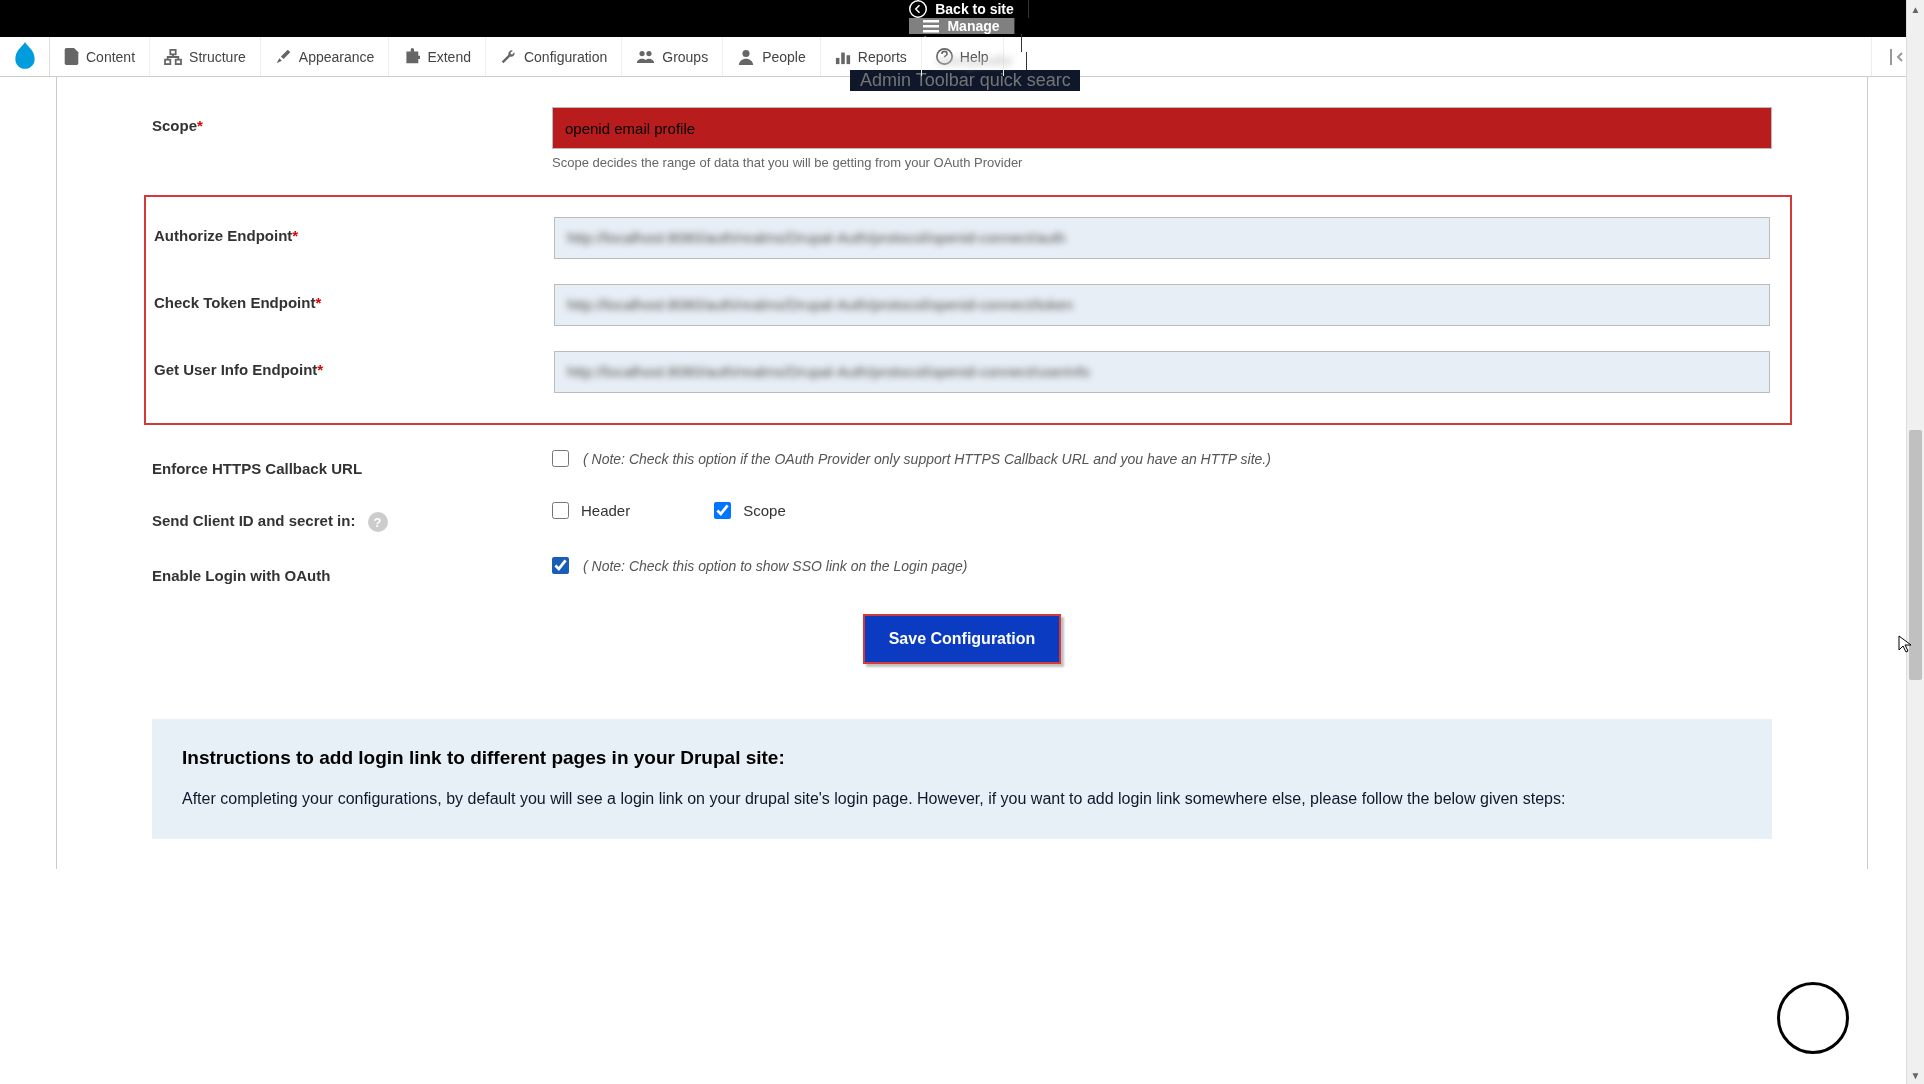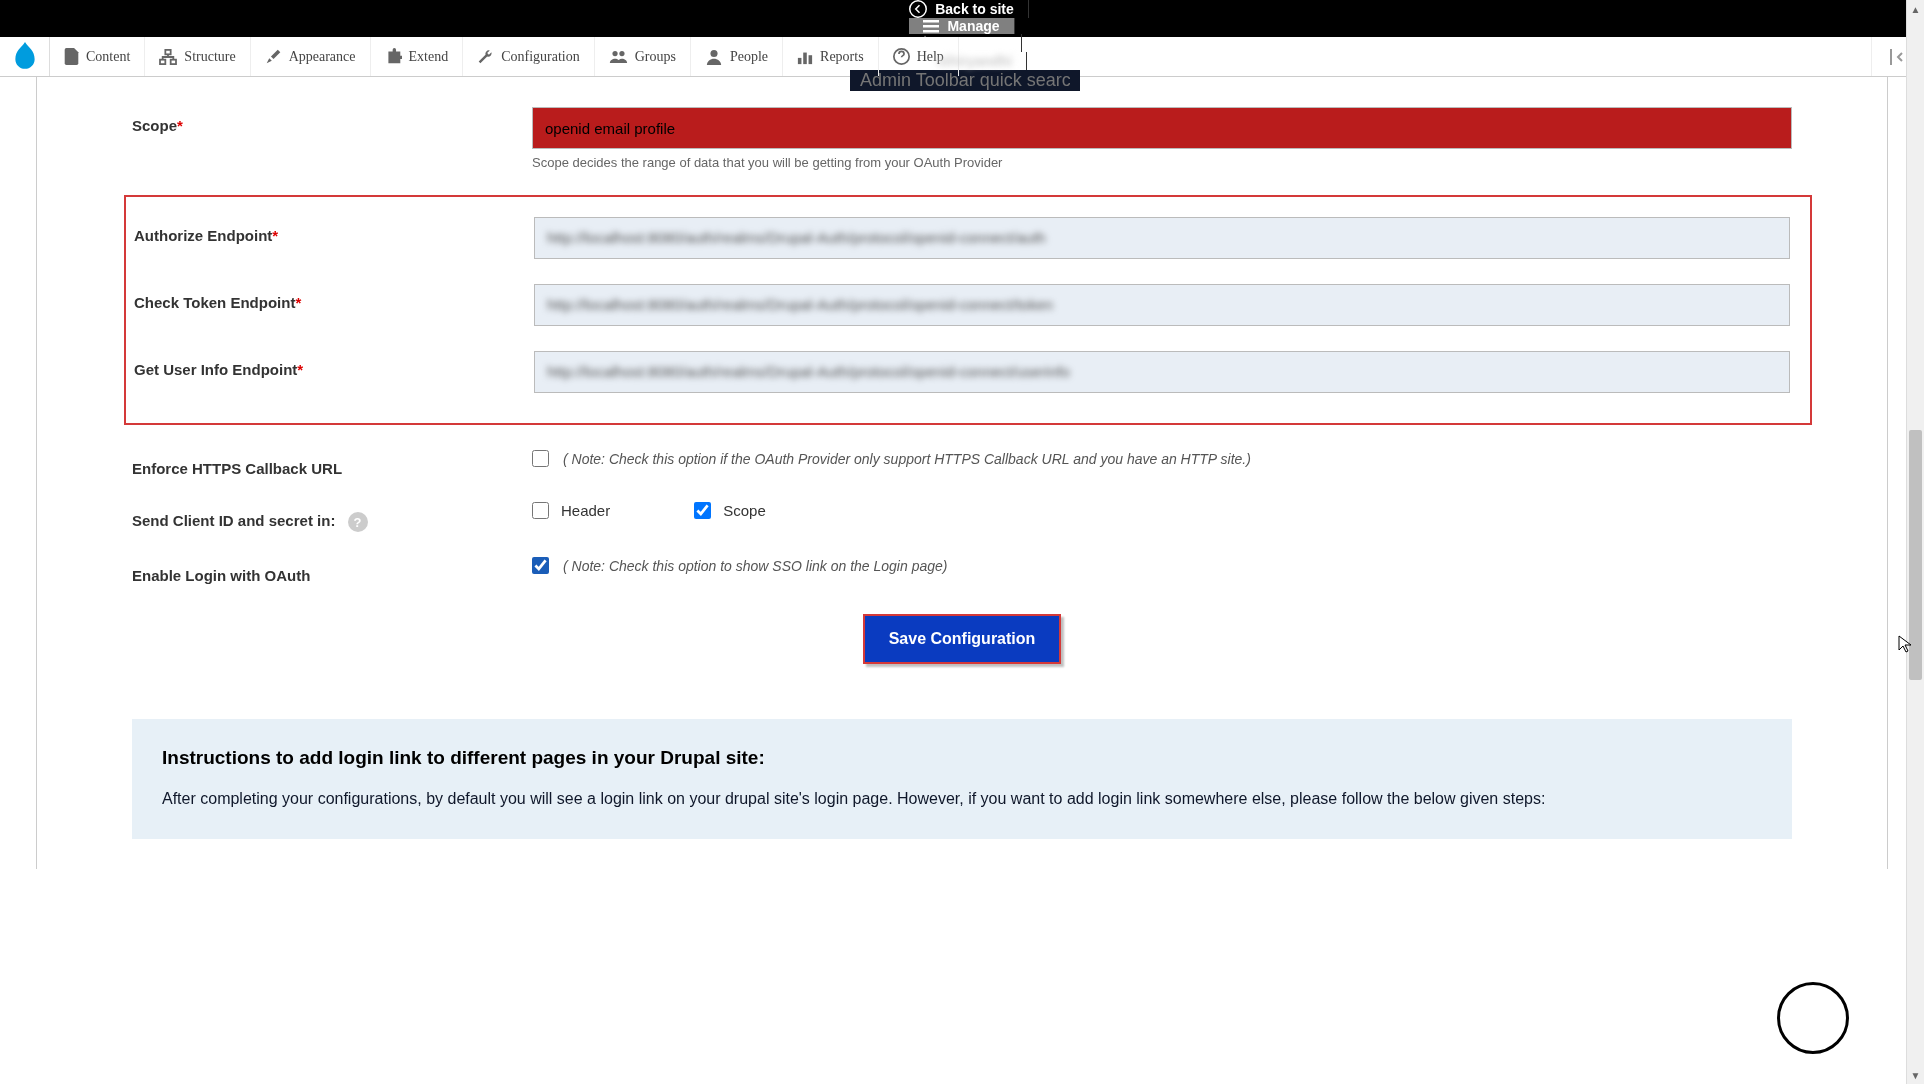--- a/index.html
+++ b/index.html
@@ -58,28 +58,27 @@
     }
     .nav-item {
       display: flex;
       align-items: center;
       padding: 0 14px;
       height: 100%;
       font-size: 14px;
       color: #444;
       cursor: pointer;
       border-right: 1px solid #eee;
-      font-family: Liberation Serif, serif;
     }
     .nav-item .icon { margin-right: 7px; color: #777; display: inline-flex; }
     .nav-right { margin-left: auto; padding: 0 18px; display: flex; align-items: center; height: 100%; color: #999; border-left: 1px solid #eee; cursor: pointer; }
     
     
     .content-wrap {
-      padding: 0 36px;
+      padding: 0 56px;
     }
     .form-card {
       border-left: 1px solid #ccc;
       border-right: 1px solid #ccc;
       padding: 30px 95px 30px 95px;
     }
     .form-row {
       display: flex;
       margin-bottom: 25px;
       align-items: flex-start;

